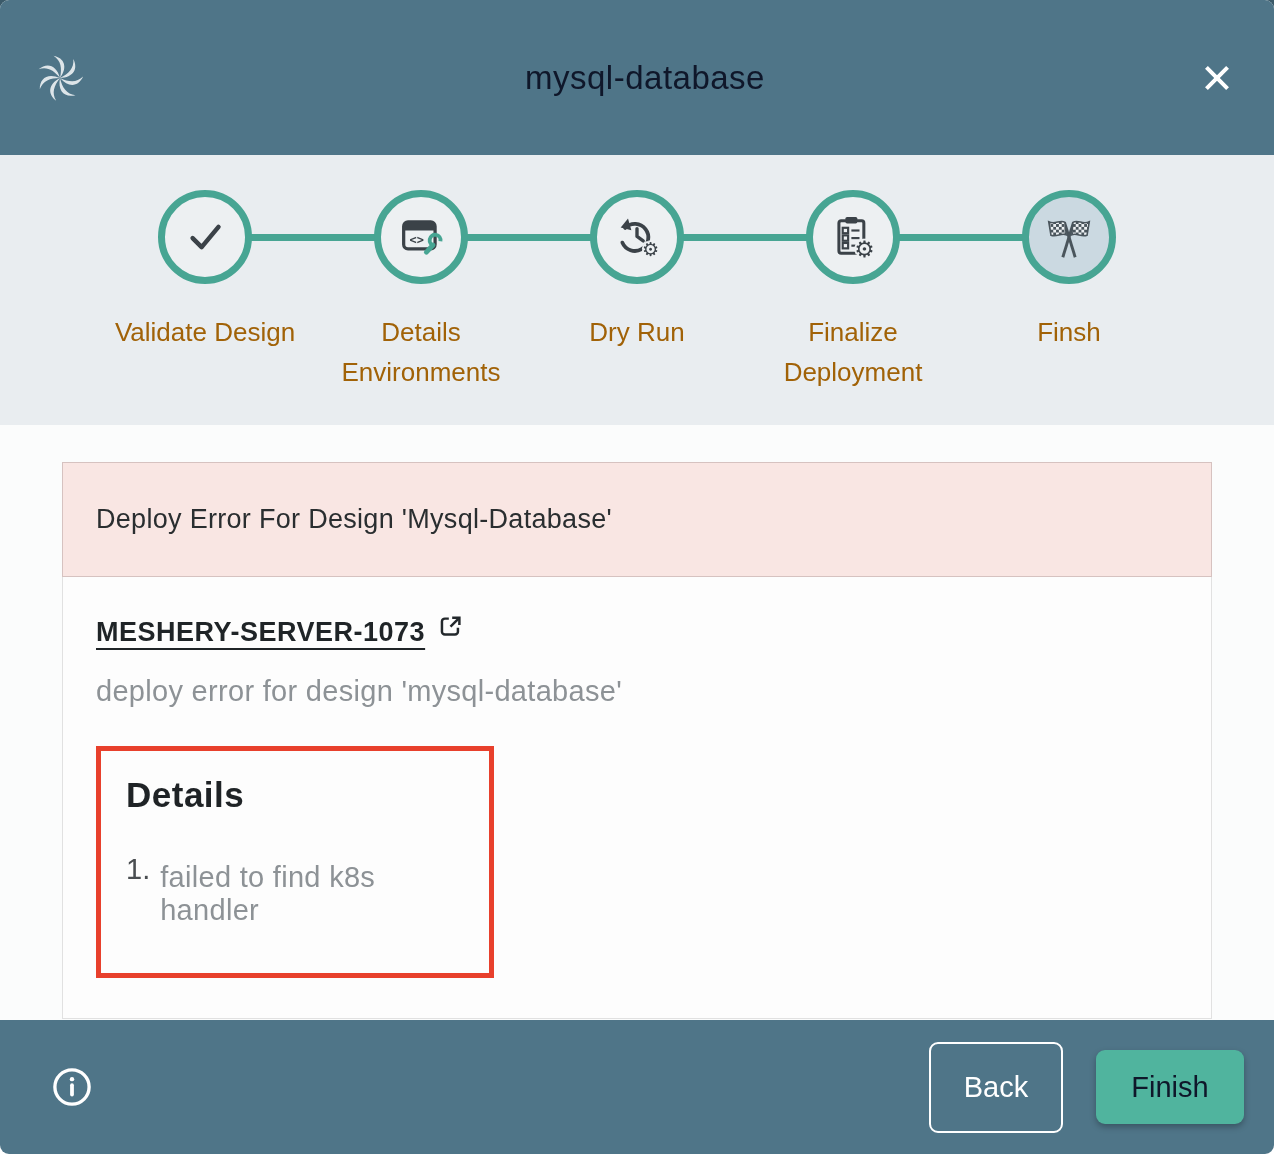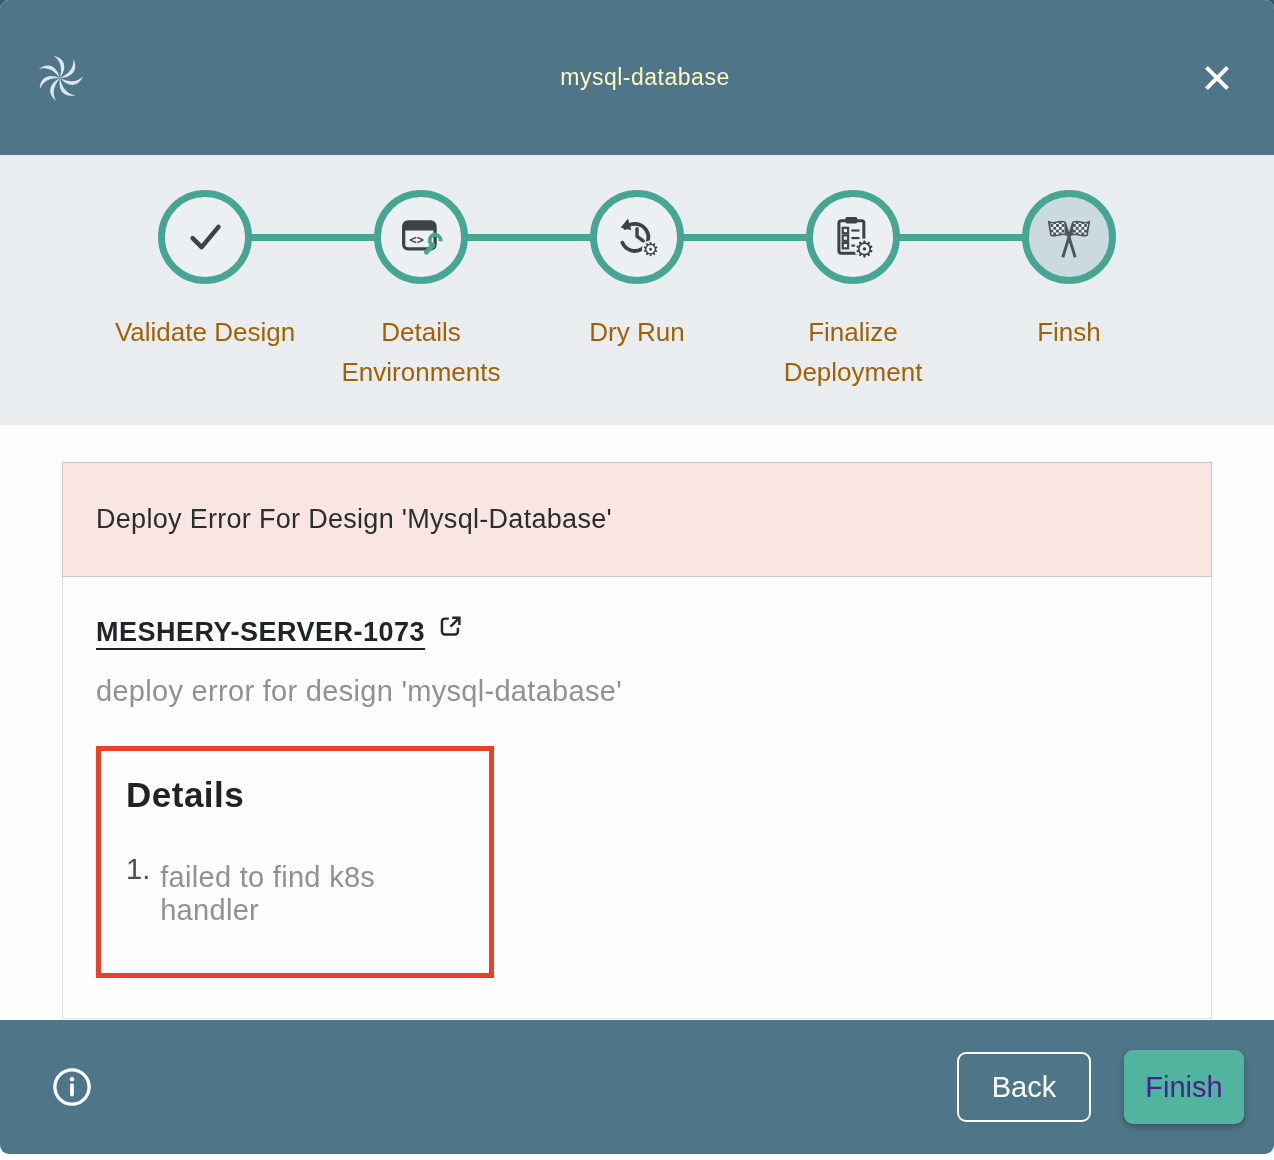--- a/index.html
+++ b/index.html
@@ -17,21 +17,21 @@
   }
   
   .hdr {
     height: 155px; background: #4f7588;
     display: flex; align-items: center;
     padding: 0 34px; flex-shrink: 0; position: relative;
   }
   .hdr .logo { width: 52px; height: 52px; }
   .hdr .title {
     position: absolute; left: 16px; right: 0; text-align: center;
-    color: #fef9c3; font-size: 23px; font-weight: 400; letter-spacing: 0.5px;
+    color: #0f172a; font-size: 33px; font-weight: 400; letter-spacing: 0.5px;
   }
   .hdr .close-btn {
     margin-left: auto; background: none; border: none; cursor: pointer;
     width: 46px; height: 46px; display: flex; align-items: center; justify-content: center;
     position: relative; z-index: 2;
   }
   
   .stepper {
     height: 270px; background: #e9edf0; position: relative; flex-shrink: 0;
   }
@@ -90,28 +90,28 @@
   .ftr {
     height: 134px; background: #4f7588; flex-shrink: 0;
     display: flex; align-items: center; padding: 0 30px;
   }
   .info-btn { background: none; border: none; cursor: pointer; margin-left: 20px;
     width: 44px; height: 44px; display:flex; align-items:center; justify-content:center; }
   .ftr .spacer { flex: 1; }
   .btn {
     font-family: "Liberation Sans", sans-serif;
     font-size: 29px; border-radius: 9px; cursor: pointer;
-    height: 70px; display: inline-flex; align-items: center; justify-content: center;
+    height: 91px; display: inline-flex; align-items: center; justify-content: center;
   }
   .btn-back {
     width: 134px; background: transparent; border: 2px solid #ffffff; color: #ffffff;
     margin-right: 33px;
   }
   .btn-finish {
-    width: 120px; height: 74px; background: #50b49e; border: none; color: #4c1d95;
+    width: 148px; height: 74px; background: #50b49e; border: none; color: #0f172a;
     box-shadow: 0 3px 6px rgba(0,0,0,0.28);
   }
 </style>
 </head>
 <body>
 
 <div class="dialog">
 
   <header class="hdr">
     <span class="logo">

